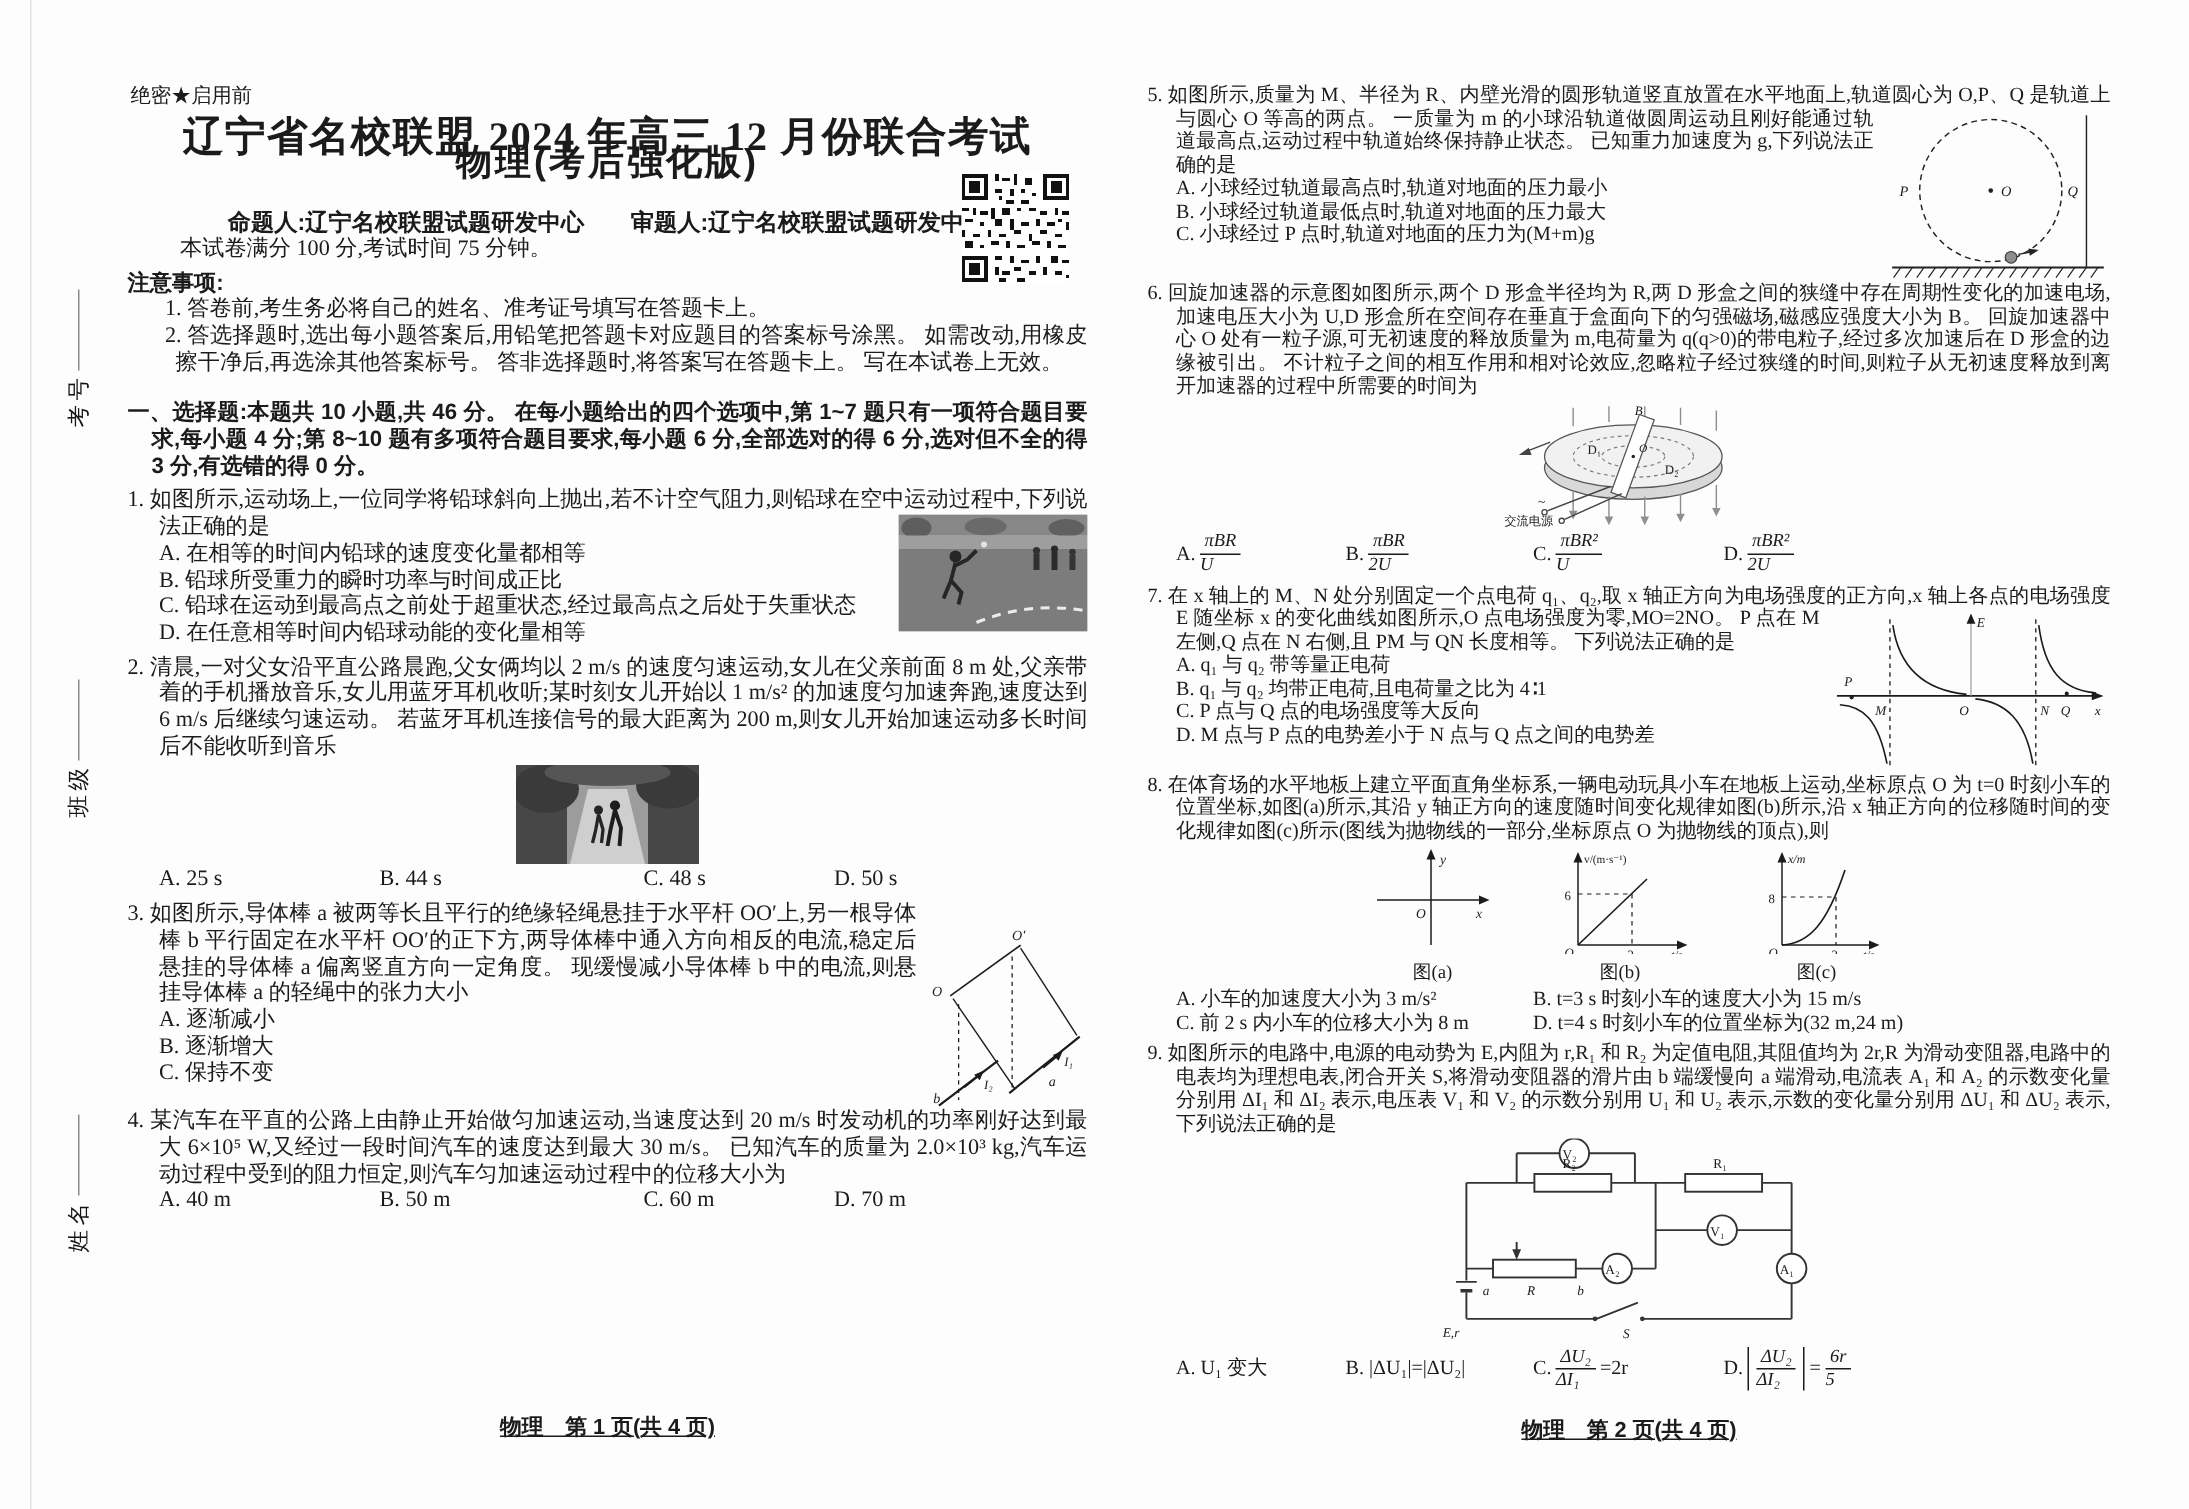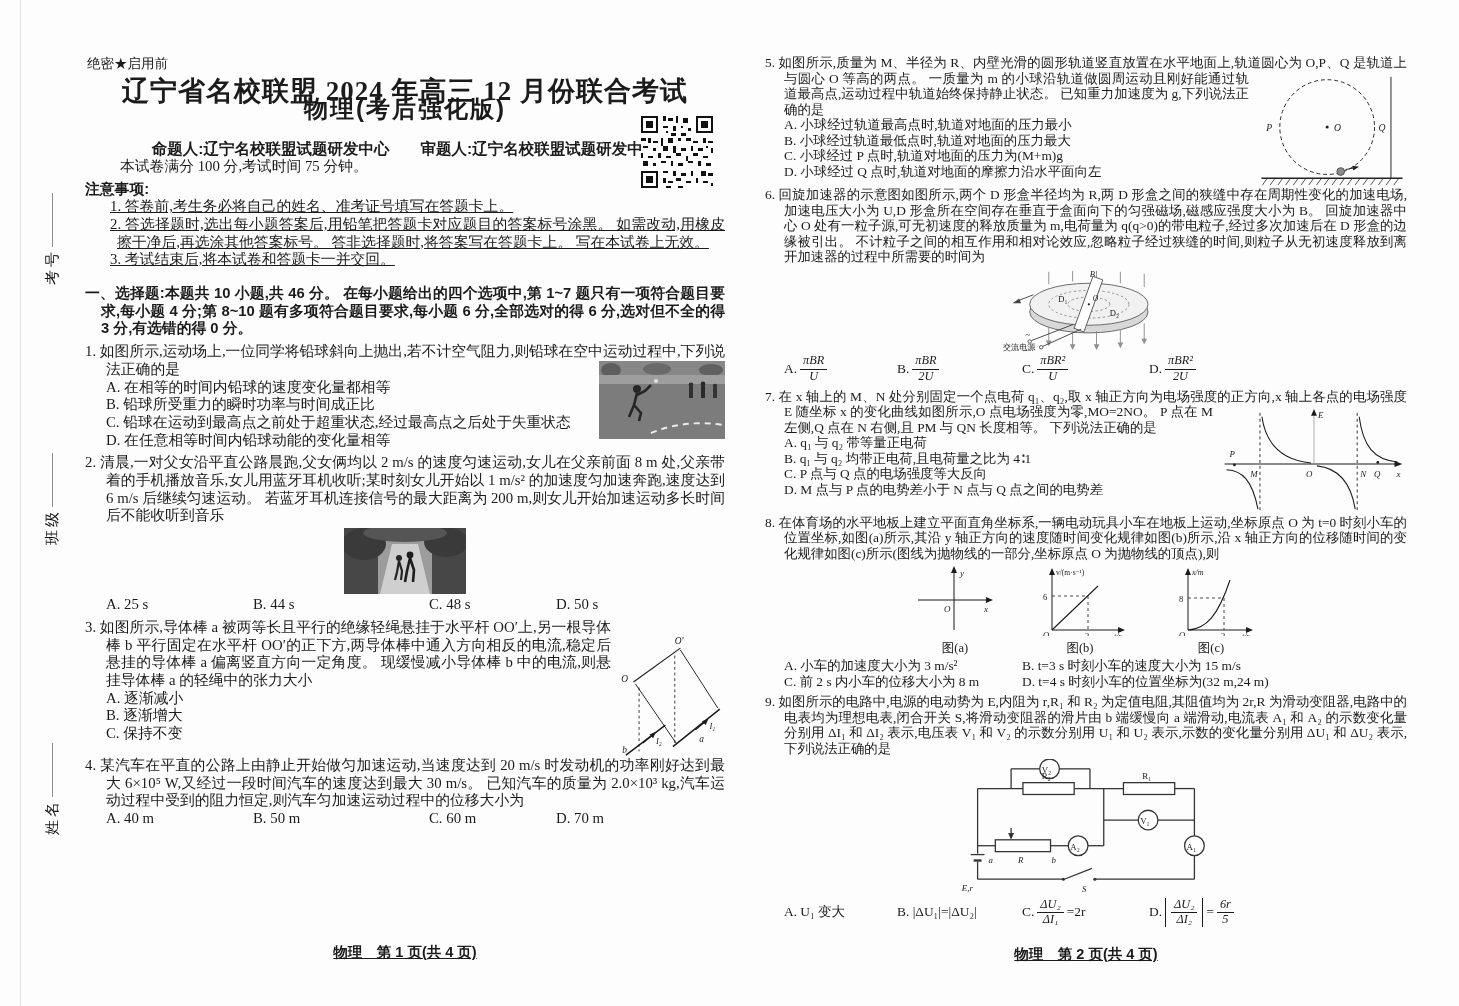--- a/index.html
+++ b/index.html
@@ -15,40 +15,40 @@
   .col1 { left:85px;  width:640px; font-size:14.8px; line-height:17.7px; }
   .col2 { left:765px; width:642px; font-size:13.4px; line-height:15.5px; }
   .hd-sans { font-family:"Liberation Sans","DejaVu Sans",sans-serif; font-weight:bold; }
   .secrecy { font-size:13.5px; margin-left:2px; }
   .title   { text-align:center; font-size:27px; font-weight:bold; letter-spacing:1px; margin-top:10px; }
   .subject { text-align:center; font-size:24px; letter-spacing:2px; margin-top:0; }
   .authors { text-align:center; font-size:15.5px; margin-top:22px; }
   .qr { position:absolute; right:12px; top:60px; }
   .intro { padding-left:35px; }
   .notice-title { margin-top:5px; font-size:14.8px; }
-  .notice { padding-left:32px; text-indent:-7px; text-align:justify;text-decoration:underline; }
+  .notice { padding-left:32px; text-indent:-7px; text-align:justify; }
   .section { margin-top:16px; padding-left:16px; text-indent:-16px; text-align:justify; line-height:17.7px; }
   .q { position:relative; margin-top:5px; clear:both; }
   .qtext { padding-left:21px; text-indent:-21px; text-align:justify; }
   .col2 .qtext { padding-left:19px; text-indent:-19px; }
   .opt { padding-left:21px; }
   .col2 .opt { padding-left:19px; }
   .optrow { display:grid; padding-left:21px; }
   .r4a { grid-template-columns:147px 176px 127px auto; }
   .col2 .optrow { padding-left:19px; }
   .r4b { grid-template-columns:113px 125px 127px auto; align-items:center; min-height:30px; }
   .r2  { grid-template-columns:238px auto; }
   .push { float:right; width:0; }
   .figR { float:right; clear:right; }
   .figC { display:block; margin:3px auto 2px; }
   .figrow { display:flex; justify-content:center; align-items:flex-end; gap:30px; margin:3px 0 2px; }
   .figcell { text-align:center; }
   .figcap { text-align:center; font-size:12.5px; margin-top:1px; }
   .footer { position:absolute; left:0; right:0; bottom:44px; text-align:center; font-size:14.5px;text-decoration:underline; }
-  .frac { display:inline-flex; flex-direction:column; align-items:center; vertical-align:middle;
+  .frac { display:inline-flex; flex-direction:column; align-items:flex-start; vertical-align:middle;
           font-style:italic; font-size:12.3px; line-height:13.5px; margin:0 3px; }
   .frac .num { border-bottom:1px solid #1b1b1b; padding:0 3px 1px; }
   .abs { display:inline-flex; align-items:center; border-left:1.3px solid #1b1b1b;
          border-right:1.3px solid #1b1b1b; padding:0 2px; margin:0 3px; }
   .optfrac { display:flex; align-items:center; }
   svg text { font-family:"Liberation Serif","DejaVu Serif",serif; fill:#1b1b1b; }
   svg .it { font-style:italic; }
 </style>
 </head>
 <body>
@@ -87,21 +87,20 @@
                M9,22h2v1h-2z M13,22h1v2h-1z M16,23h2v1h-2z M20,22h1v2h-1z M24,22h2v2h-2z M27,23h2v1h-2z
                M9,25h1v2h-1z M11,26h2v1h-2z M14,25h2v1h-2z M18,26h2v1h-2z M22,25h1v2h-1z M25,26h2v1h-2z M28,27h1v1h-1z M10,28h2v1h-2z M15,28h2v1h-2z"></path>
     </g>
   </svg>
 
   <div class="authors hd-sans">命题人:辽宁名校联盟试题研发中心　　审题人:辽宁名校联盟试题研发中心</div>
   <p class="intro">本试卷满分 100 分,考试时间 75 分钟。</p>
   <p class="notice-title hd-sans">注意事项:</p>
   <p class="notice">1. 答卷前,考生务必将自己的姓名、准考证号填写在答题卡上。</p>
   <p class="notice">2. 答选择题时,选出每小题答案后,用铅笔把答题卡对应题目的答案标号涂黑。 如需改动,用橡皮擦干净后,再选涂其他答案标号。 答非选择题时,将答案写在答题卡上。 写在本试卷上无效。</p>
-  <p class="notice">3. 考试结束后,将本试卷和答题卡一并交回。</p>
   <p class="section hd-sans">一、选择题:本题共 10 小题,共 46 分。 在每小题给出的四个选项中,第 1~7 题只有一项符合题目要求,每小题 4 分;第 8~10 题有多项符合题目要求,每小题 6 分,全部选对的得 6 分,选对但不全的得 3 分,有选错的得 0 分。</p>
 
   <div class="q">
     <span class="push" style="height:18px"></span>
     <svg class="figR" width="126" height="78" viewBox="0 0 126 78" style="margin-left:8px">
       <rect width="126" height="78" fill="#b3b3b3"></rect>
       <rect y="0" width="126" height="14" fill="#878787"></rect>
       <ellipse cx="12" cy="9" rx="10" ry="7" fill="#5e5e5e"></ellipse>
       <ellipse cx="58" cy="8" rx="14" ry="6" fill="#6a6a6a"></ellipse>
       <ellipse cx="112" cy="9" rx="12" ry="6" fill="#606060"></ellipse>
@@ -221,21 +220,20 @@
           <line x1="120" y1="111" x2="115" y2="118"></line>
         <line x1="128" y1="111" x2="123" y2="118"></line>
           <line x1="136" y1="111" x2="131" y2="118"></line>
           <line x1="144" y1="111" x2="139" y2="118"></line>
       </g>
     </svg>
     <p class="qtext">5. 如图所示,质量为 M、半径为 R、内壁光滑的圆形轨道竖直放置在水平地面上,轨道圆心为 O,P、Q 是轨道上与圆心 O 等高的两点。 一质量为 m 的小球沿轨道做圆周运动且刚好能通过轨道最高点,运动过程中轨道始终保持静止状态。 已知重力加速度为 g,下列说法正确的是</p>
     <p class="opt">A. 小球经过轨道最高点时,轨道对地面的压力最小</p>
     <p class="opt">B. 小球经过轨道最低点时,轨道对地面的压力最大</p>
     <p class="opt">C. 小球经过 P 点时,轨道对地面的压力为(M+m)g</p>
-    <p class="opt">D. 小球经过 Q 点时,轨道对地面的摩擦力沿水平面向左</p>
   </div>
 
   <div class="q">
     <p class="qtext">6. 回旋加速器的示意图如图所示,两个 D 形盒半径均为 R,两 D 形盒之间的狭缝中存在周期性变化的加速电场,加速电压大小为 U,D 形盒所在空间存在垂直于盒面向下的匀强磁场,磁感应强度大小为 B。 回旋加速器中心 O 处有一粒子源,可无初速度的释放质量为 m,电荷量为 q(q&gt;0)的带电粒子,经过多次加速后在 D 形盒的边缘被引出。 不计粒子之间的相互作用和相对论效应,忽略粒子经过狭缝的时间,则粒子从无初速度释放到离开加速器的过程中所需要的时间为</p>
     <svg class="figC" width="178" height="84" viewBox="0 0 178 88">
       <g stroke="#8f8f8f" stroke-width="1">
         <line x1="50" y1="4" x2="50" y2="17"></line>
           <line x1="75" y1="3" x2="75" y2="14"></line>
         <line x1="100" y1="3" x2="100" y2="14"></line>
           <line x1="125" y1="4" x2="125" y2="16"></line>

